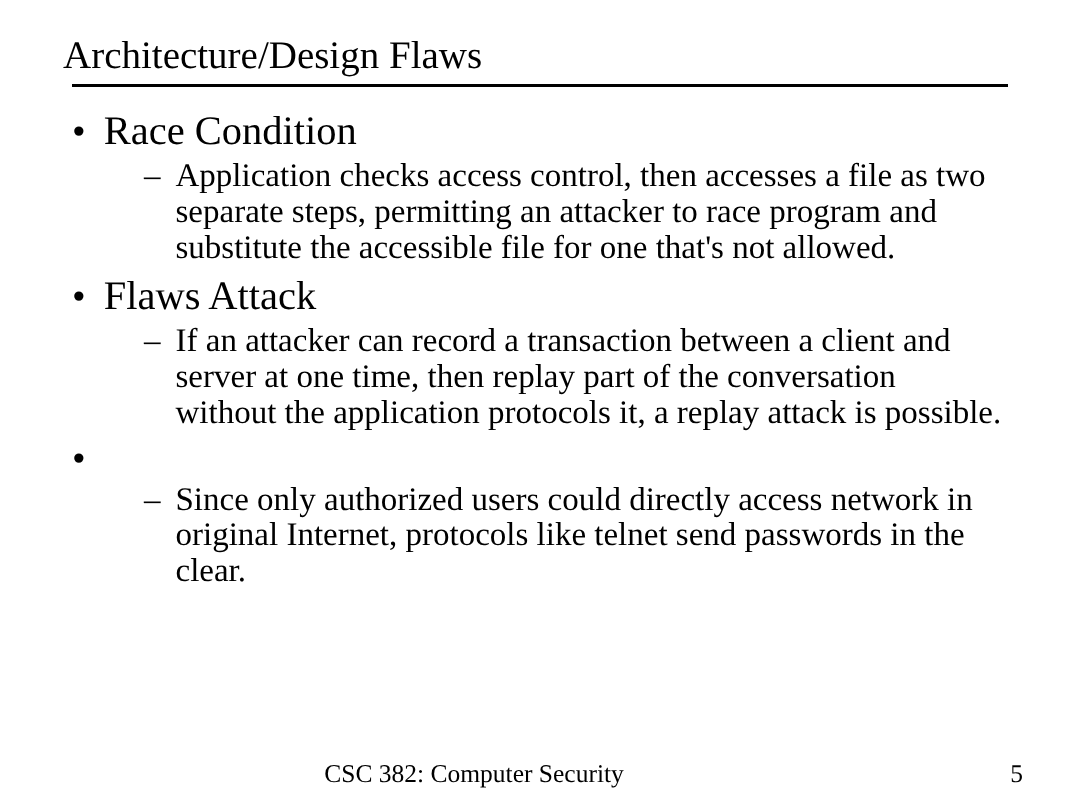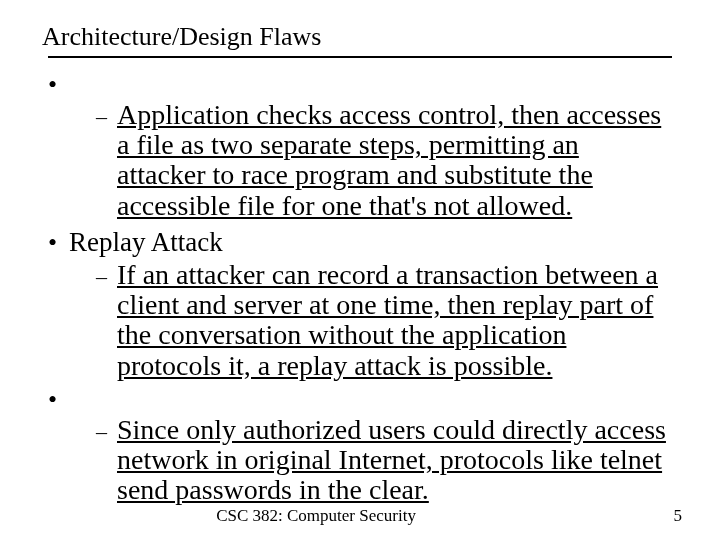--- a/index.html
+++ b/index.html
@@ -44,23 +44,22 @@
       margin-left: 54px;
       margin-right: 10px;
       margin-bottom: 6px;
     }
     .sub-dash {
       font-size: 22px;
       margin-right: 10px;
       line-height: 1.08;
     }
     .sub-text {
-      font-size: 28px;
+      font-size: 22px;
       line-height: 1.08;
-      text-decoration: underline;
     }
     .footer {
       position: absolute;
       bottom: 14px;
       left: 0;
       width: 632px;
       display: flex;
       justify-content: center;
       font-size: 17px;
     }
@@ -72,29 +71,30 @@
     }
   </style>
 </head>
 <body>
 
 <h1 class="slide-title">Architecture/Design Flaws</h1>
 <hr class="title-rule">
 
 <div class="bullet-row">
   <span class="bullet-dot">•</span>
+  <span class="bullet-text">Race Condition</span>
 </div>
 <div class="sub-row">
   <span class="sub-dash">–</span>
   <span class="sub-text">Application checks access control, then accesses a file as two separate steps, permitting an attacker to race program and substitute the accessible file for one that's not allowed.</span>
 </div>
 
 <div class="bullet-row">
   <span class="bullet-dot">•</span>
-  <span class="bullet-text">Replay Attack</span>
+  <span class="bullet-text">Flaws Attack</span>
 </div>
 <div class="sub-row">
   <span class="sub-dash">–</span>
   <span class="sub-text">If an attacker can record a transaction between a client and server at one time, then replay part of the conversation without the application protocols it, a replay attack is possible.</span>
 </div>
 
 <div class="bullet-row">
   <span class="bullet-dot">•</span>
 </div>
 <div class="sub-row">

